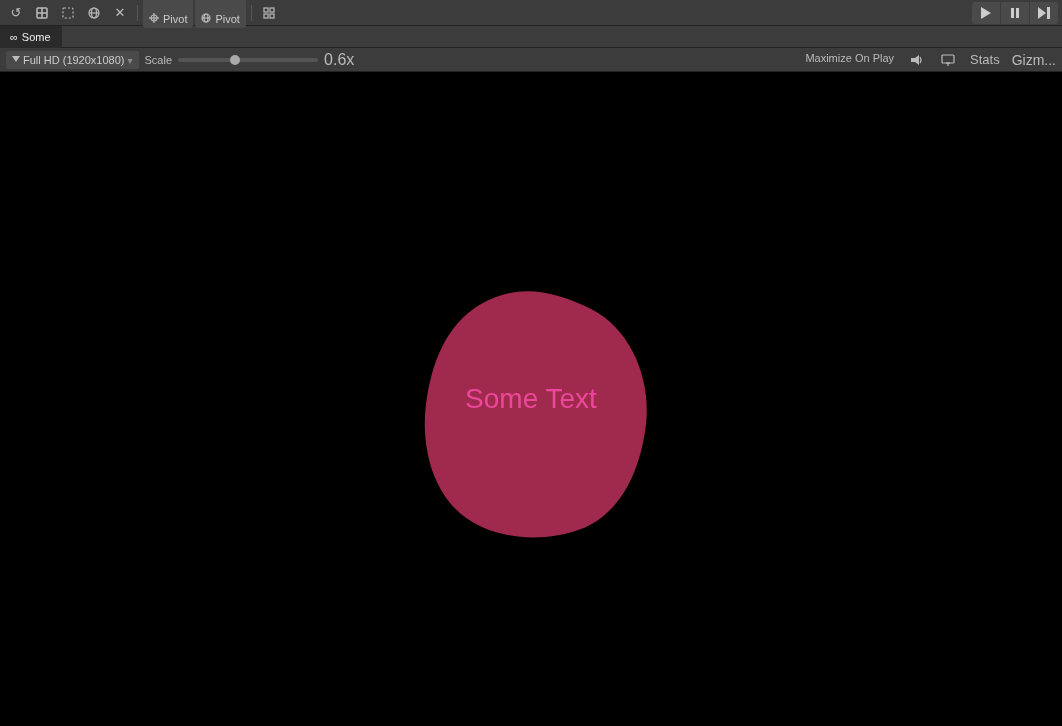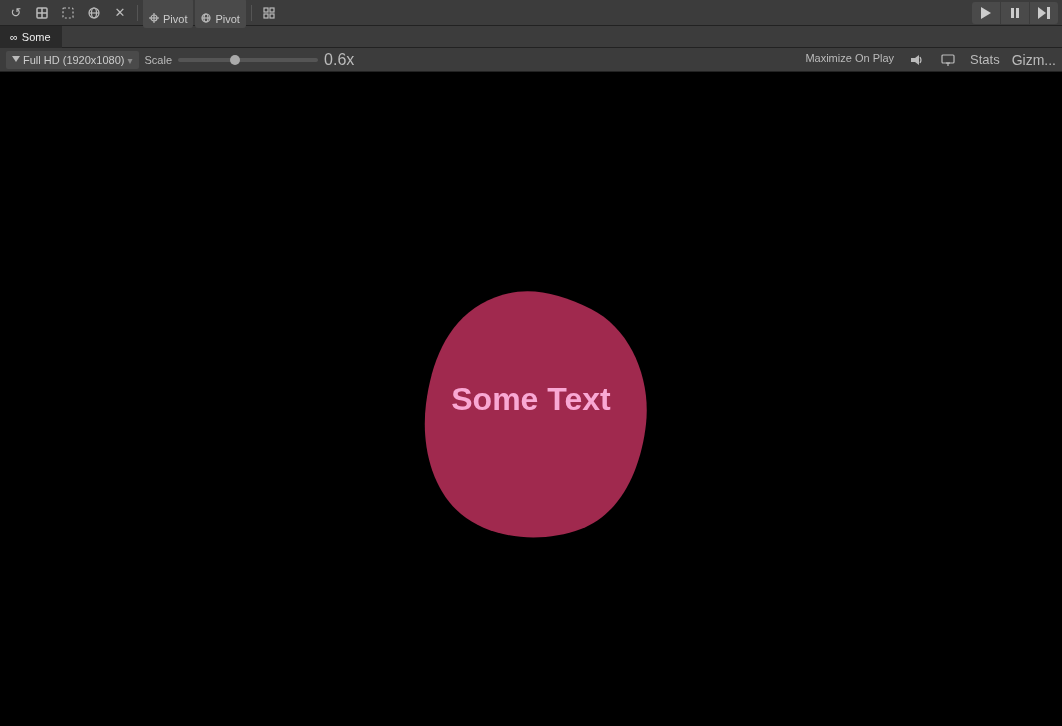--- a/index.html
+++ b/index.html
@@ -194,23 +194,23 @@
       justify-content: center;
     }
 
     .blob-svg {
       width: 280px;
       height: 300px;
     }
 
     .blob-text {
       position: absolute;
-      color: #f9a8d4;
-      font-size: 32px;
-      font-weight: 700;
+      color: #ec4899;
+      font-size: 28px;
+      font-weight: 400;
       pointer-events: none;
       white-space: nowrap;
     }
 
     
     .chevron::after {
       content: '▾';
       font-size: 10px;
       color: #888;
     }

